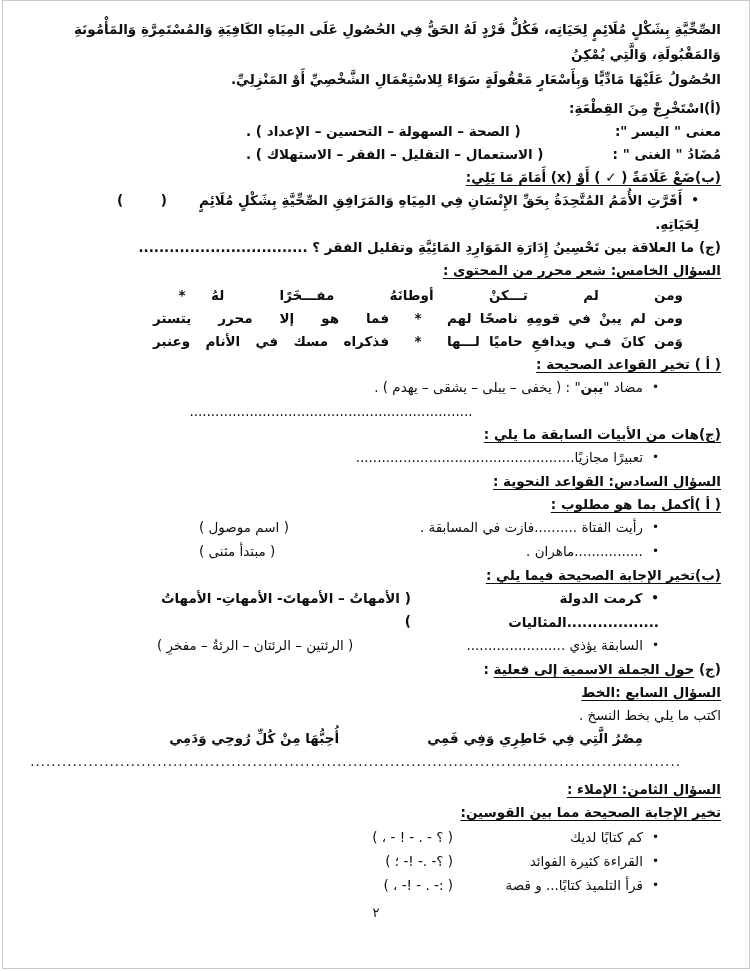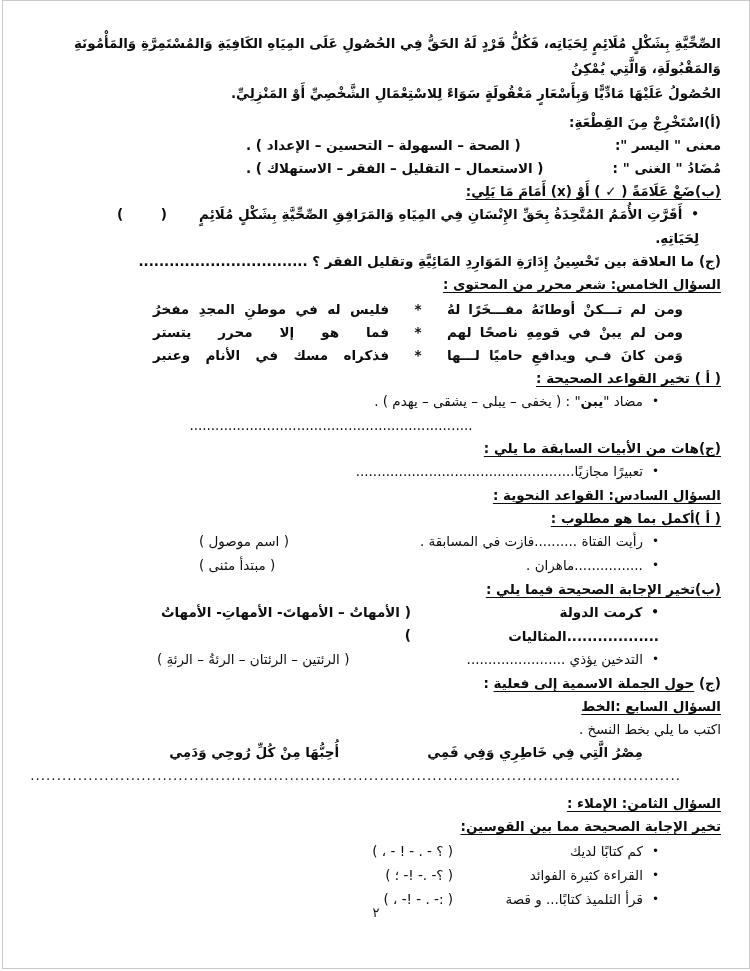--- a/index.html
+++ b/index.html
@@ -5,21 +5,21 @@
   html,body { margin:0; padding:0; background:#ffffff; }
   .page {
     position:relative;
     width:748px; height:969px;
     border:1px solid #c9c9c9;
     background:#ffffff;
     direction:rtl;
     font-family:"DejaVu Sans", sans-serif;
     color:#0e0e0e;
     box-sizing:border-box;
-    padding:30px 28px 0 28px;
+    padding:16px 28px 0 28px;
     overflow:hidden;
   }
   .line { font-size:13.5px; line-height:23px; min-height:23px; }
   .b  { font-weight:bold; }
   .u  { text-decoration:underline; text-underline-offset:3px; }
   .pre{ white-space:pre; }
   .intro { font-weight:bold; font-size:13.5px; line-height:25px; }
   .flexrow { display:flex; justify-content:space-between; align-items:baseline; }
   .bullet { display:inline-block; margin-left:9px; font-size:12px; transform:translateY(-1px); }
   .indent-b1 { padding-right:22px; }
@@ -71,21 +71,20 @@
     <span class="pre">(        )</span>
   </div>
 
   <div class="line b">(ج) ما العلاقة بين تَحْسِينُ إِدَارَةِ المَوَارِدِ المَائِيَّةِ وتقليل الفقر ؟ .................................</div>
 
   <div class="line b u">السؤال الخامس: شعر محرر من المحتوى :</div>
   <div class="verses">
     <div class="line verse">
       <span class="hemi">ومن لم تـــكنْ أوطانَهُ مفـــخَرًا لهُ</span>
       <span class="star">*</span>
-      <span class="hemi">فليس له في موطنِ المجدِ مفخرُ</span>
     </div>
     <div class="line verse">
       <span class="hemi">ومن لم يبنْ في قومِهِ ناصحًا لهم</span>
       <span class="star">*</span>
       <span class="hemi">فما هو إلا محرر يتستر</span>
     </div>
     <div class="line verse">
       <span class="hemi">وَمن كانَ فـي ويدافعِ حاميًا لـــها</span>
       <span class="star">*</span>
       <span class="hemi">فذكراه مسك في الأنام وعنبر</span>
@@ -111,22 +110,22 @@
   <div class="line flexrow hint-row-a indent-b2">
     <span><span class="bullet">•</span><span>................ماهران .</span></span>
     <span>( مبتدأ مثنى )</span>
   </div>
   <div class="line b u">(ب)تخير الإجابة الصحيحة فيما يلي :</div>
   <div class="line b flexrow hint-row-b indent-b2">
     <span><span class="bullet">•</span><span>كرمت الدولة ..................المثاليات</span></span>
     <span>( الأمهاتُ – الأمهاتَ- الأمهاتِ- الأمهاتُ )</span>
   </div>
   <div class="line flexrow hint-row-b indent-b2">
-    <span><span class="bullet">•</span><span>التدخين يؤذي .......................</span></span>
-    <span>( الرئتين – الرئتان – الرئةُ – الرئةِ )</span>
+    <span><span class="bullet">•</span><span>السابقة يؤذي .......................</span></span>
+    <span>( الرئتين – الرئتان – الرئةُ – مفخرِ )</span>
   </div>
   <div class="line b">
     <span>(ج) </span><span class="u">حول الجملة الاسمية إلى فعلية</span><span> :</span>
   </div>
 
   <div class="line b u">السؤال السابع :الخط</div>
   <div class="line">اكتب ما يلي بخط النسخ .</div>
   <div class="line q7-verse">
     <span>مِصْرُ الَّتِي فِي خَاطِرِي وَفِي فَمِي</span>
     <span>أُحِبُّهَا مِنْ كُلِّ رُوحِي وَدَمِي</span>

